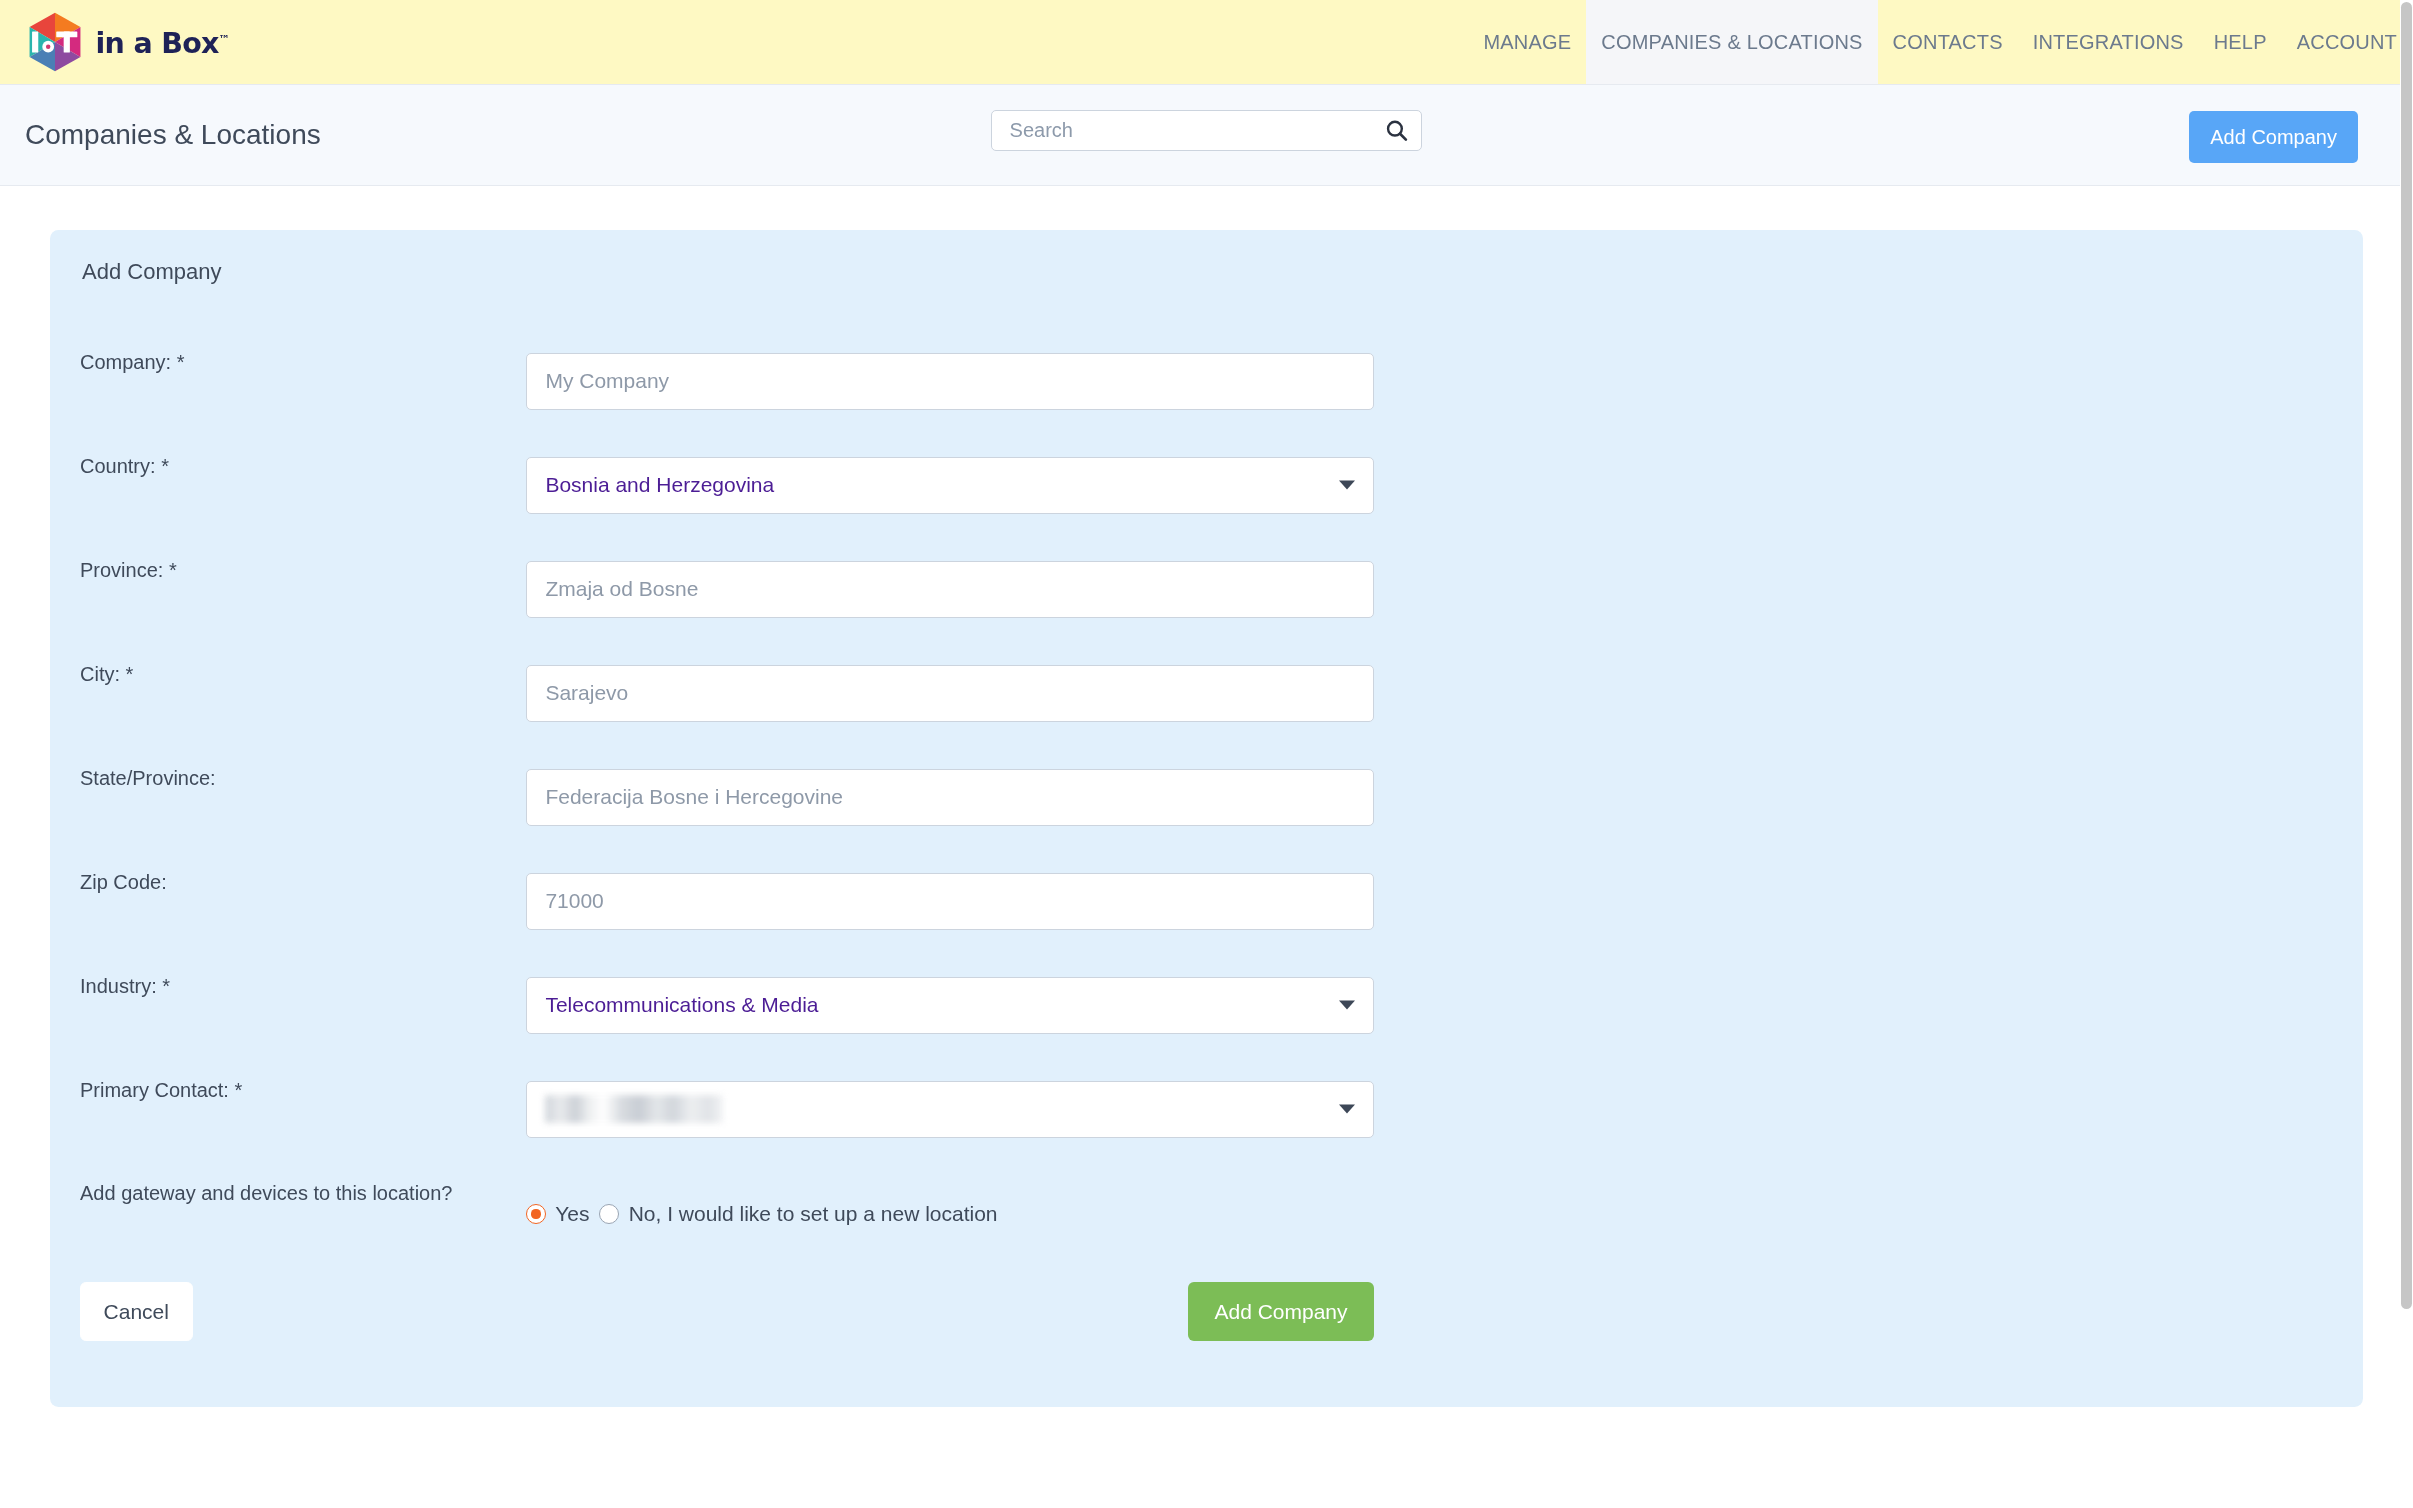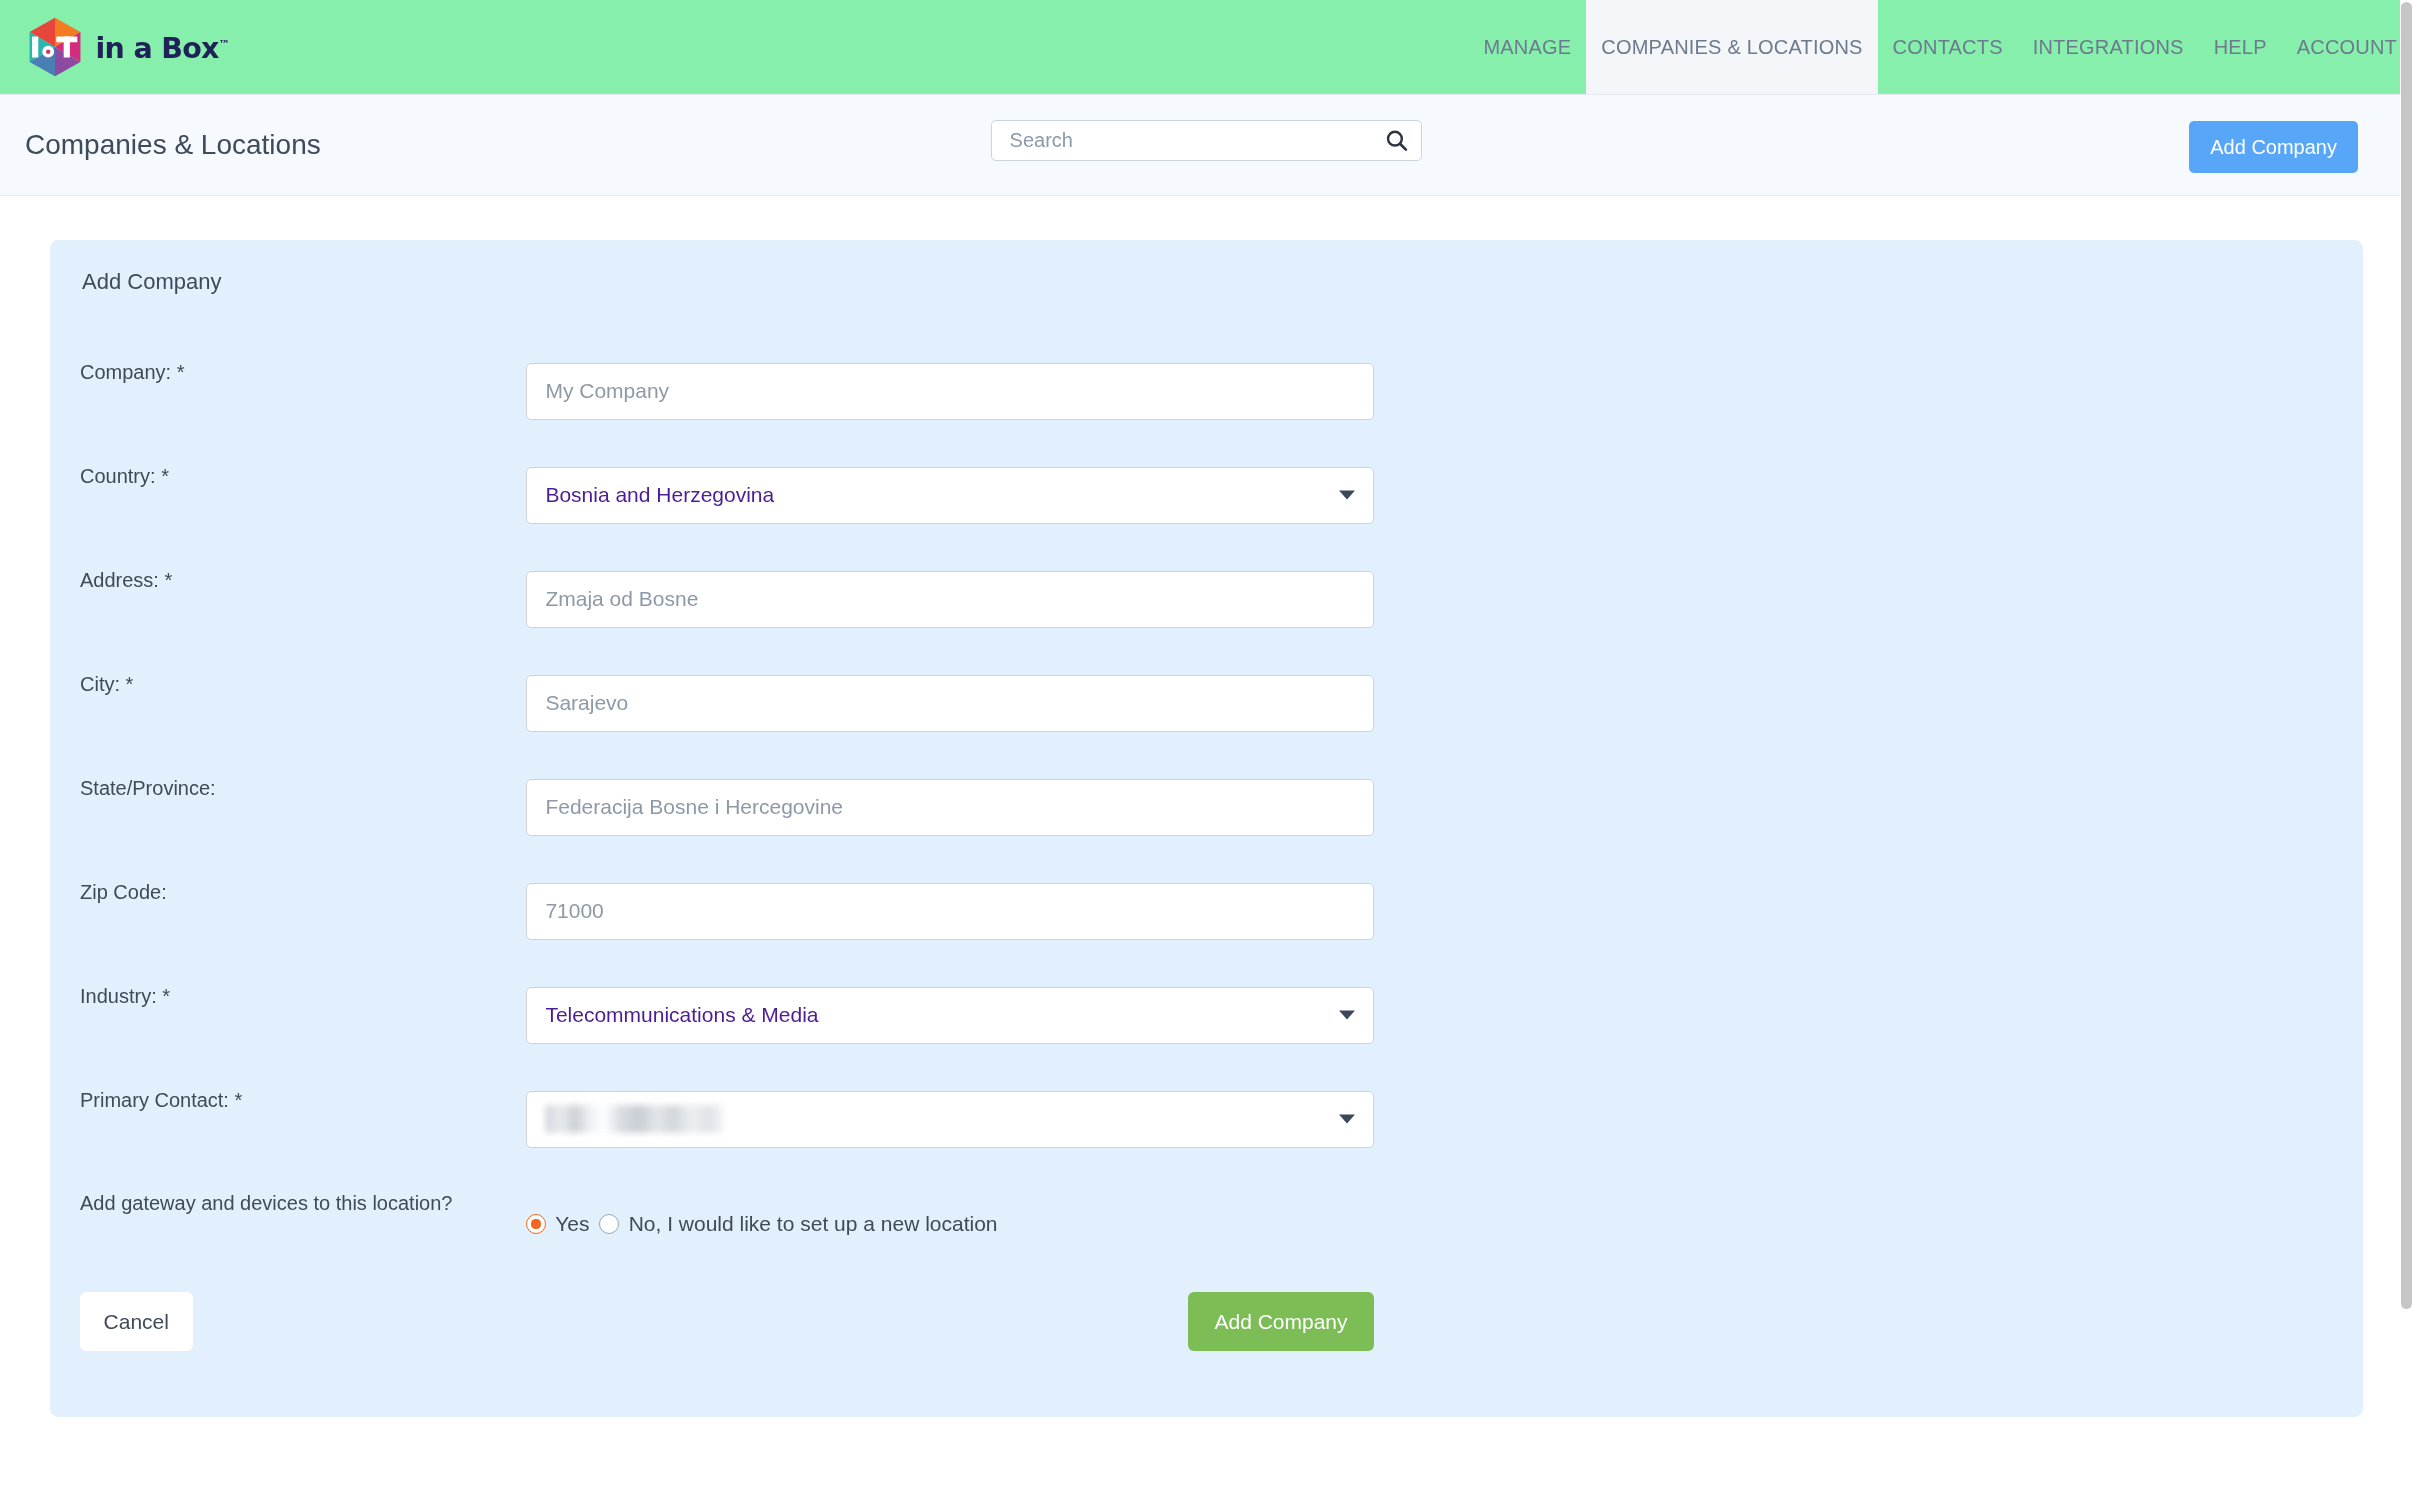--- a/index.html
+++ b/index.html
@@ -7,22 +7,22 @@
     margin: 0; padding: 0;
     width: 2413px; height: 1508px;
     background: #ffffff;
     font-family: "Liberation Sans", sans-serif;
     overflow: hidden;
   }
 
   
   .topbar {
     position: relative;
-    height: 95px;
-    background: #86efac;
+    height: 85px;
+    background: #fef9c3;
     border-bottom: 0.8px solid #e6eaf0;
     display: flex;
     align-items: stretch;
     justify-content: space-between;
   }
   .brand {
     display: flex;
     align-items: center;
     padding-left: 23.5px;
     gap: 10px;
@@ -396,21 +396,21 @@
         <div class="label">Country: *</div>
         <div class="field">
           <div class="selectbox">
             <span>Bosnia and Herzegovina</span>
             <span class="caret"></span>
           </div>
         </div>
       </div>
 
       <div class="row">
-        <div class="label">Address: *</div>
+        <div class="label">Province: *</div>
         <div class="field">
           <input class="txtinput" type="text" placeholder="Zmaja od Bosne" style="">
         </div>
       </div>
 
       <div class="row">
         <div class="label">City: *</div>
         <div class="field">
           <input class="txtinput" type="text" placeholder="Sarajevo" style="">
         </div>

